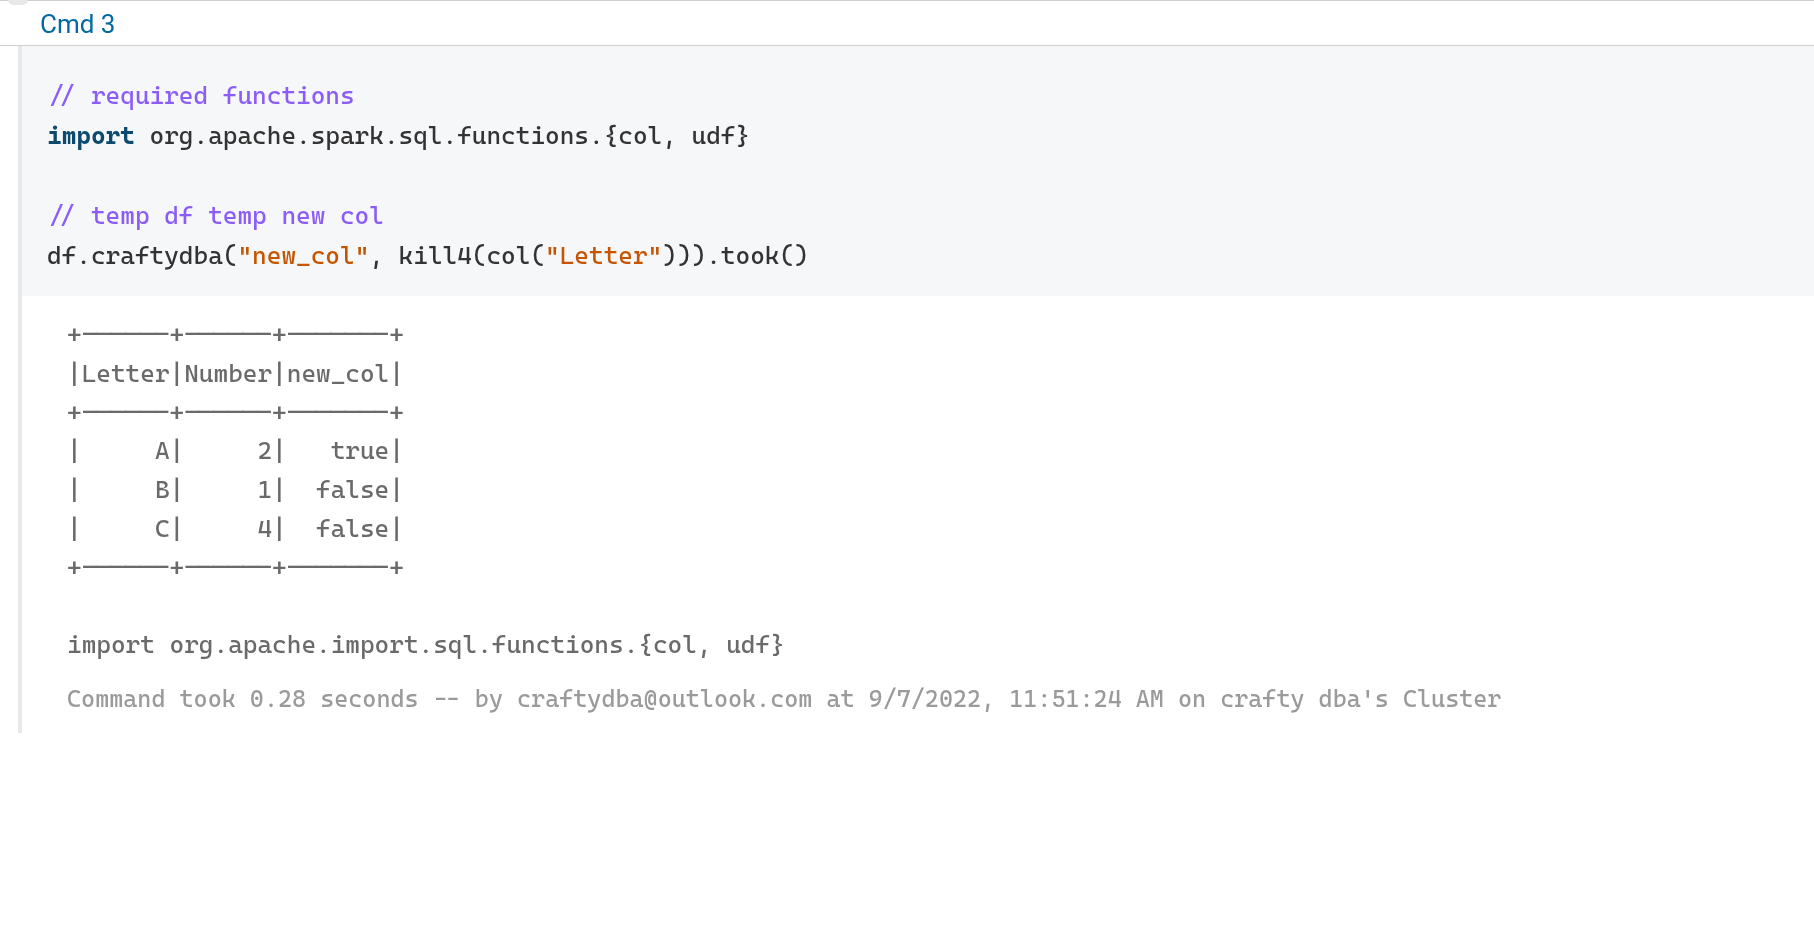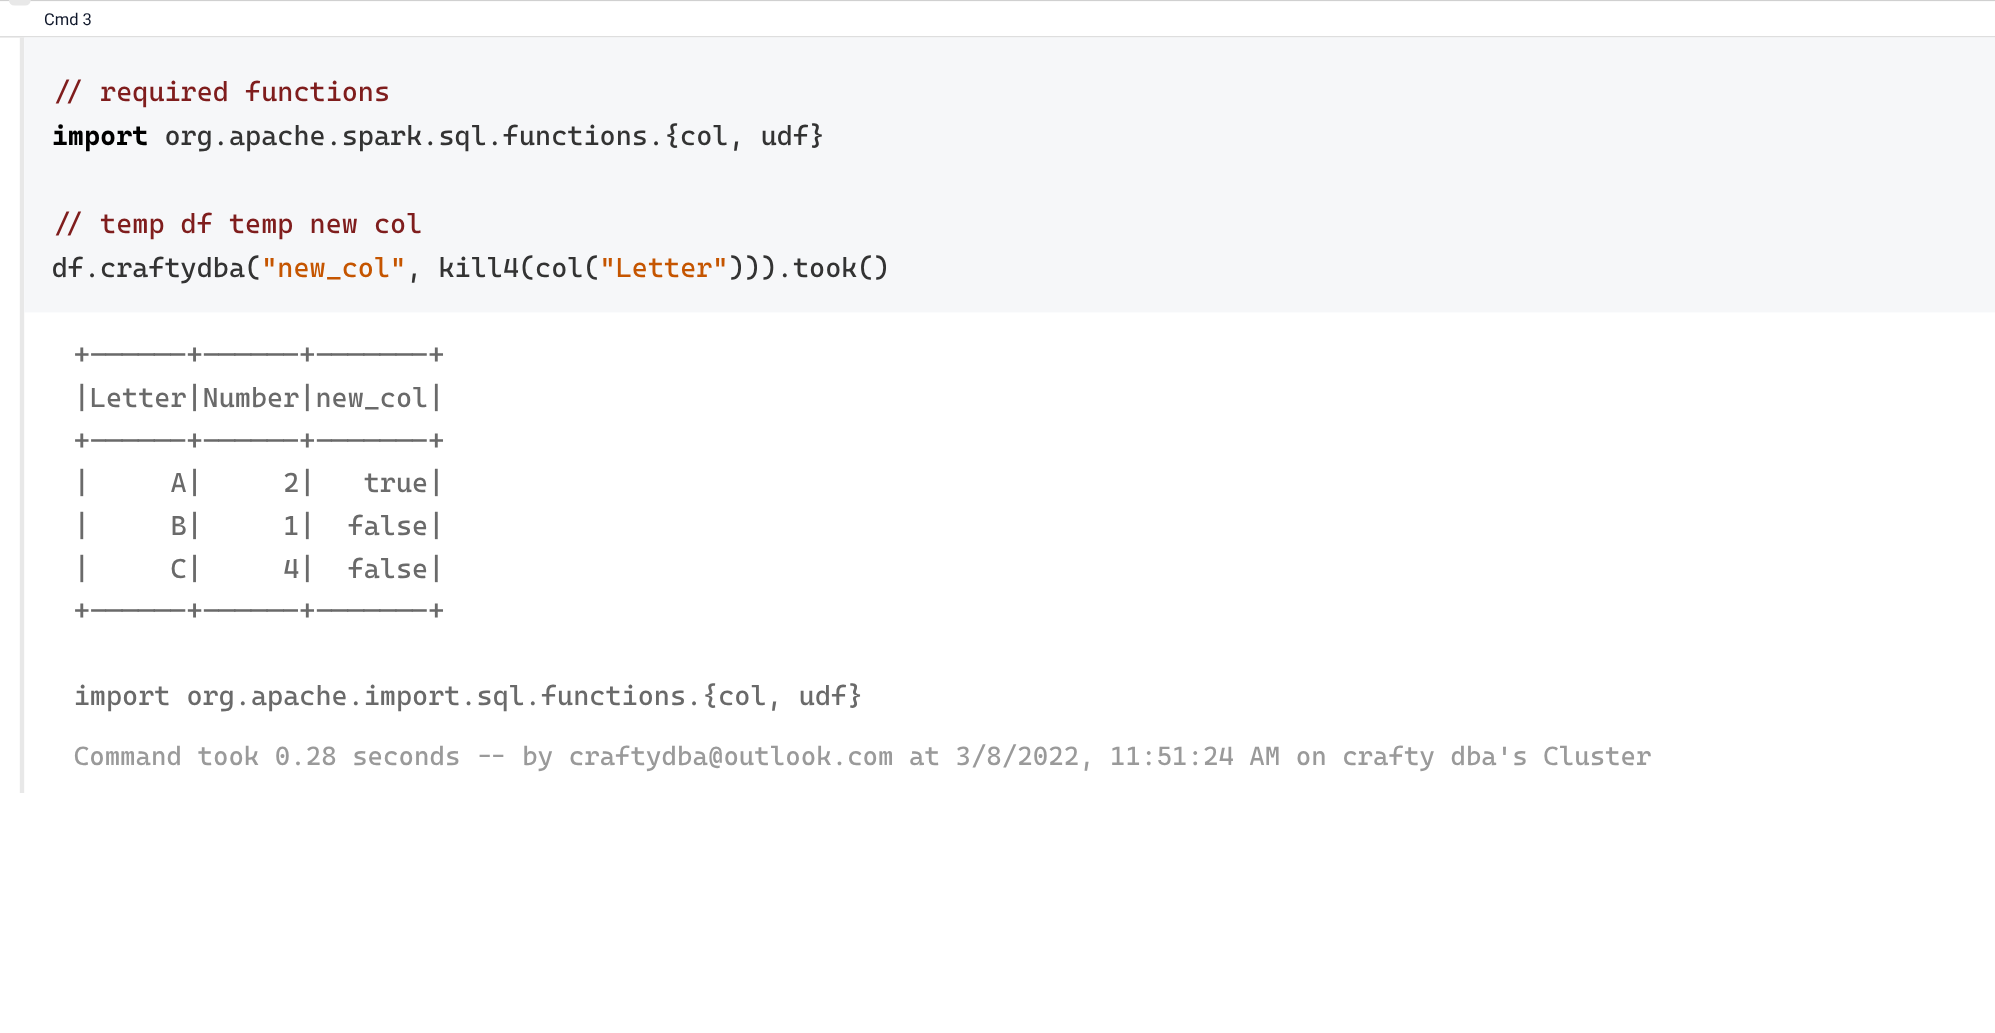--- a/index.html
+++ b/index.html
@@ -11,22 +11,22 @@
       font-family: -apple-system, BlinkMacSystemFont, "Segoe UI", Roboto, sans-serif;
       background: #ffffff;
       font-size: 16px;
     }
     .top-border {
       border-top: 1px solid #d0d0d0;
       height: 1px;
     }
     .cell-header {
       padding: 8px 0 6px 40px;
-      color: #0f172a;
-      font-size: 15px;
+      color: #0369a1;
+      font-size: 26px;
       border-bottom: 1px solid #d0d0d0;
     }
     .cell-handle {
       position: absolute;
       left: 8px;
       top: -5px;
       width: 20px;
       height: 10px;
       background: #e8e8e8;
       border-radius: 0 0 5px 5px;
@@ -41,24 +41,24 @@
       background: #f6f7f9;
       padding: 30px 25px 20px 25px;
       font-family: "SF Mono", Monaco, "Cascadia Code", "Roboto Mono", Consolas, monospace;
       font-size: 25px;
       line-height: 1.6;
       color: #333;
       white-space: pre;
       overflow-x: auto;
     }
     .code-block .comment {
-      color: #7f1d1d;
+      color: #8b5cf6;
     }
     .code-block .keyword {
-      color: #000000;
+      color: #0c4a6e;
       font-weight: bold;
     }
     .code-block .string {
       color: #c55500;
     }
     .output-block {
       padding: 20px 25px 10px 45px;
       font-family: "SF Mono", Monaco, "Cascadia Code", "Roboto Mono", Consolas, monospace;
       font-size: 25px;
       line-height: 1.55;
@@ -95,14 +95,14 @@
   <div class="output-block"><span>+------+------+-------+</span>
 <span>|Letter|Number|new_col|</span>
 <span>+------+------+-------+</span>
 <span>|     A|     2|   true|</span>
 <span>|     B|     1|  false|</span>
 <span>|     C|     4|  false|</span>
 <span>+------+------+-------+</span>
 
 <span>import org.apache.import.sql.functions.{col, udf}</span></div>
 
-  <div class="command-meta">Command took 0.28 seconds -- by craftydba@outlook.com at 3/8/2022, 11:51:24 AM on crafty dba's Cluster</div>
+  <div class="command-meta">Command took 0.28 seconds -- by craftydba@outlook.com at 9/7/2022, 11:51:24 AM on crafty dba's Cluster</div>
 </div>
 
 </body></html>

